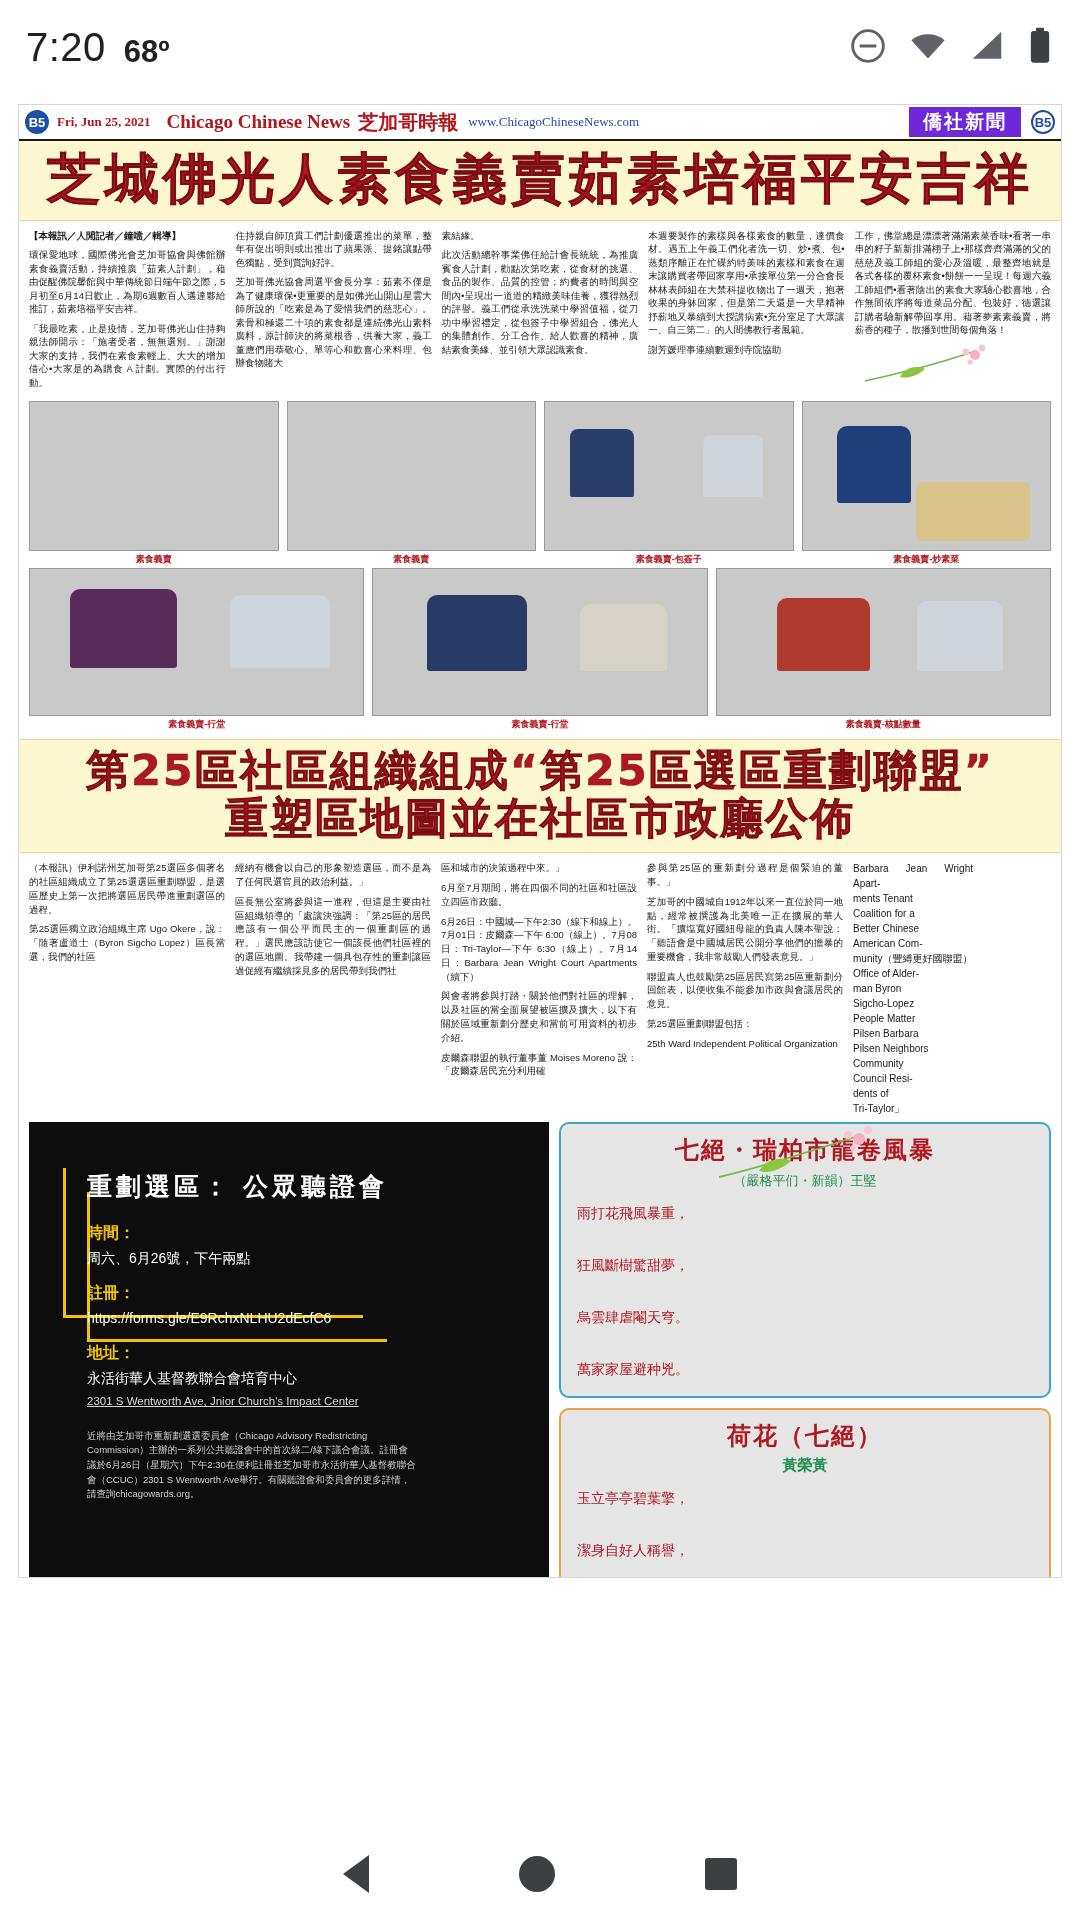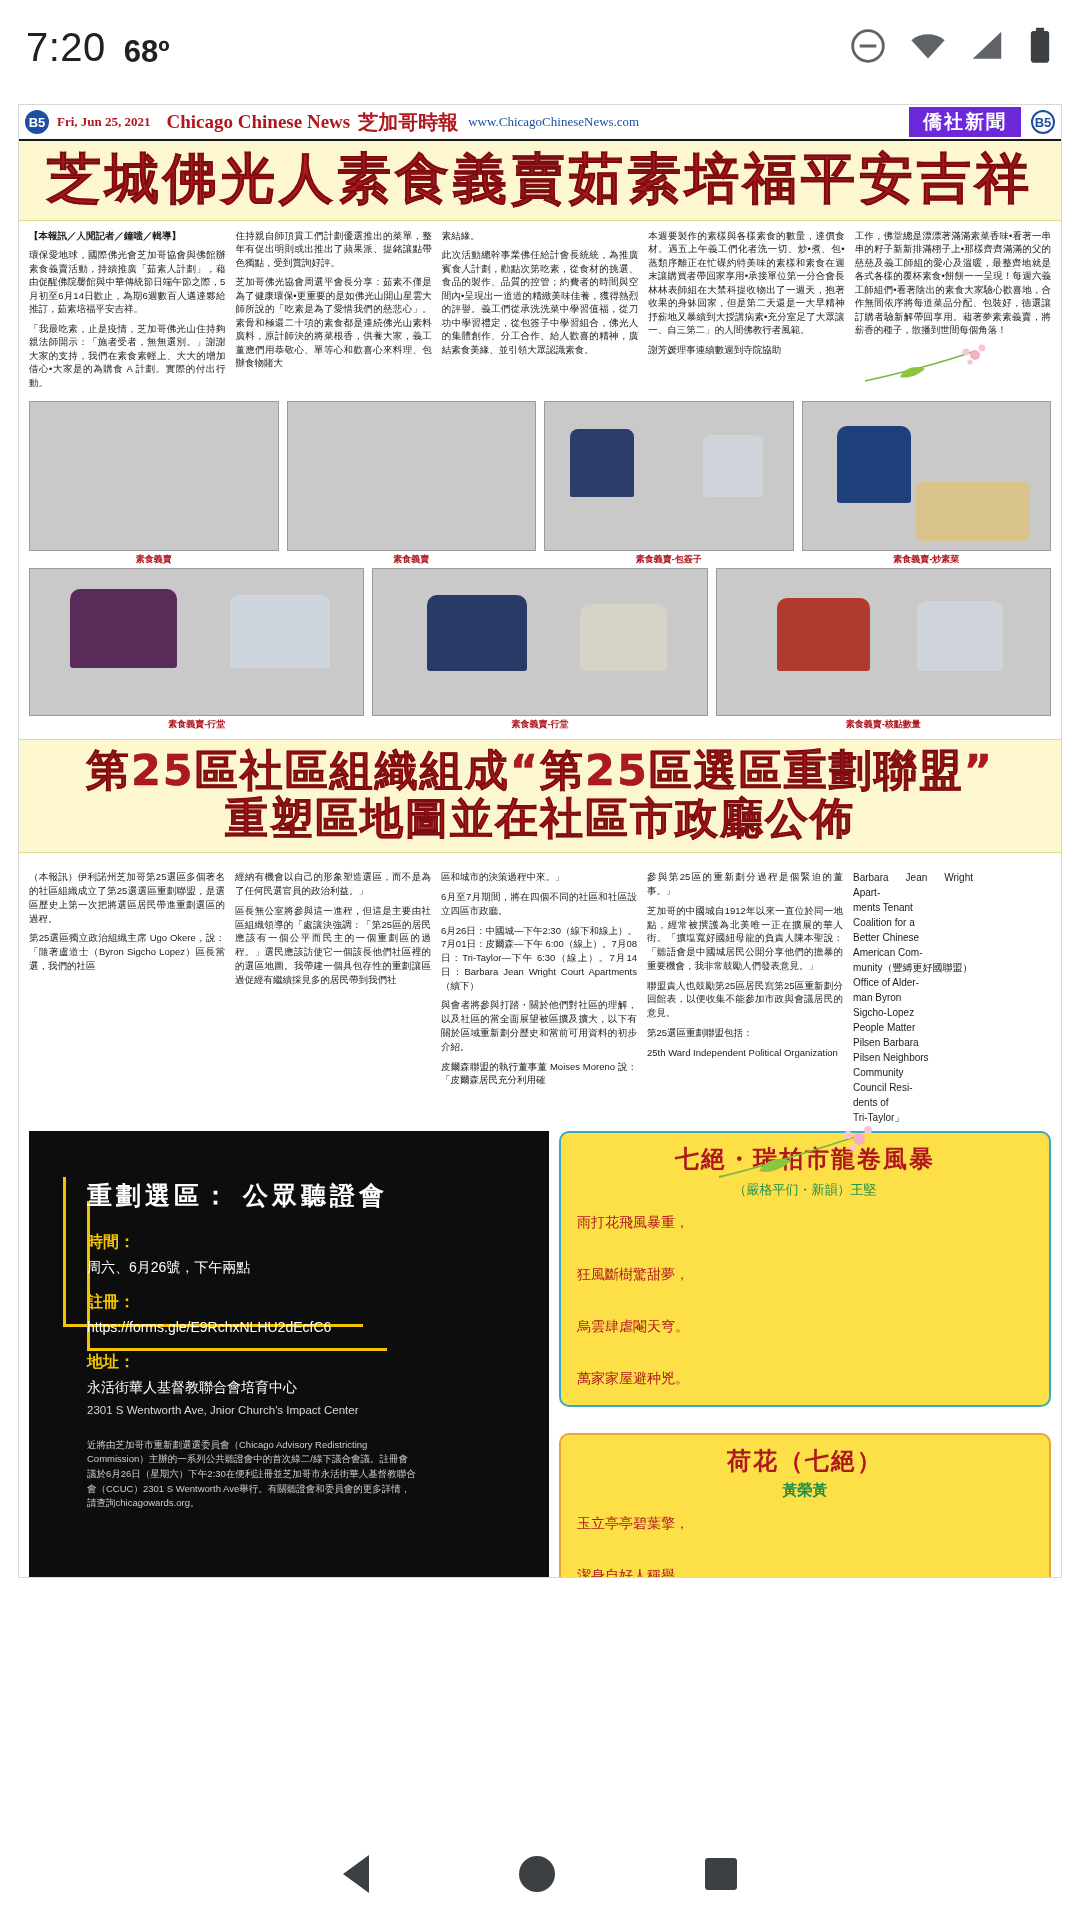--- a/index.html
+++ b/index.html
@@ -147,40 +147,40 @@
     background:#fdf7cf; border-top:1px solid #e3d98c; border-bottom:1px solid #e3d98c;
     margin-top:8px; padding:6px 0 10px 0; text-align:center;
   }
   .headline2 .l1, .headline2 .l2 {
     font-size:43px; font-weight:700; color:#b0181f; letter-spacing:2px; line-height:1.12;
     font-family:"DejaVu Sans", sans-serif;
     -webkit-text-stroke: 0.5px #7d0d12;
   }
 
   
-  .lower { display:flex; gap:10px; padding:17px 10px 0 10px; }
+  .lower { display:flex; gap:10px; padding:8px 10px 0 10px; }
   .lowercol { font-size:9.5px; line-height:1.45; color:#1a1a1a; text-align:justify; }
   .lowercol p { margin:0 0 6px 0; }
 
   
   .adbox {
     background:#0d0d0d; color:#ffffff; position:relative; overflow:hidden;
     padding:22px 26px;
   }
   .adbox .ad-title { font-size:25px; font-weight:700; letter-spacing:4px; margin:26px 0 20px 0; }
   .adbox .ad-lbl { color:#f2c400; font-size:16px; font-weight:700; margin-top:14px; }
   .adbox .ad-val { font-size:14px; margin-top:4px; line-height:1.5; }
-  .adbox .ad-val.small { font-size:11.5px; color:#d8d8d8; }
+  .adbox .ad-val.small { font-size:11.5px; color:#d8d8d8;text-decoration:underline; }
   .adbox .ad-fine { font-size:9.5px; color:#cfcfcf; line-height:1.55; margin-top:18px; }
   .ad-deco { position:absolute; border:3px solid #f2c400; }
   .ad-d1 { left:34px; top:46px; width:300px; height:150px; border-right:none; border-top:none; }
   .ad-d2 { left:58px; top:70px; width:300px; height:150px; border-right:none; border-top:none; }
 
   
-  .poembox { border:2px solid #3aa7c4; border-radius:10px; padding:10px 12px 12px 12px; margin-bottom:26px; background:#fde047; }
+  .poembox { border:2px solid #3aa7c4; border-radius:10px; padding:10px 12px 12px 12px; margin-bottom:10px; background:#e5e5e5; }
   .poembox.orange { border-color:#e8a33d; }
   .poem-title { text-align:center; font-size:24px; font-weight:700; color:#b0181f; letter-spacing:2px; }
   .poem-sub { text-align:center; font-size:13px; color:#1f8f4e; margin-top:6px; }
   .poem-author { text-align:center; font-size:15px; color:#1f8f4e; font-weight:700; margin-top:4px; }
   .poem-lines { display:flex; flex-wrap:wrap; margin-top:10px;gap:24px; }
   .poem-line { width:50%; font-size:14px; color:#b0181f; padding:5px 4px; }
 
   
   .orglist { font-size:10px; line-height:1.5; color:#1a1a1a; }
 

